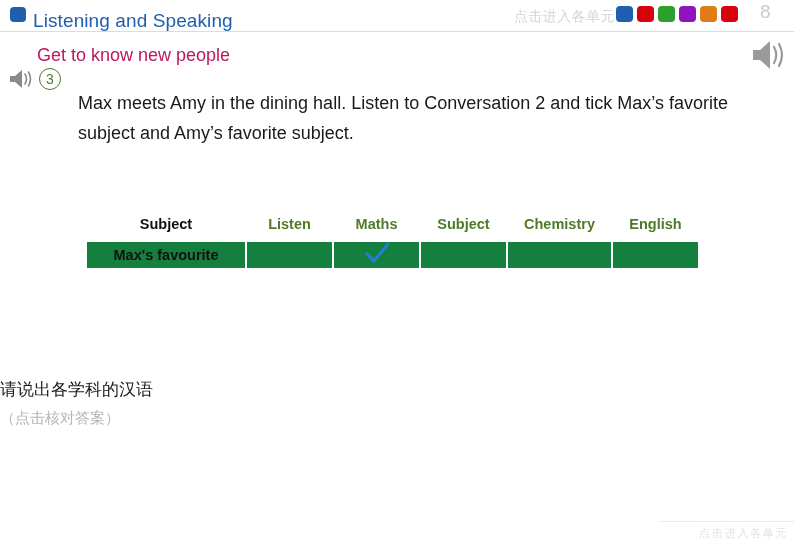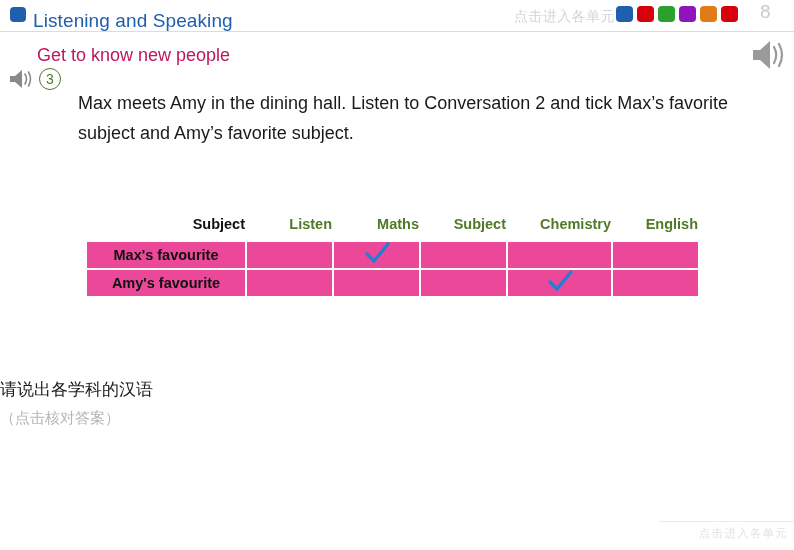--- a/index.html
+++ b/index.html
@@ -111,31 +111,31 @@
     position: absolute;
     left: 85px; top: 214px;
     border-collapse: separate;
     border-spacing: 2px;
   }
   .tbl th {
     font-size: 14.5px;
     font-weight: bold;
     color: #4f7a28;
     padding: 0 0 8px 0;
-    text-align: right;
+    text-align: center;
     background: transparent;
   }
   .tbl th.subject-head {
     color: #111111;
     width: 158px;
   }
   .tbl th.col-head { width: 85px; }
   .tbl th.col-head-wide { width: 103px; }
   .tbl td {
-    background: #ec4899;
+    background: #15803d;
     height: 26px;
     text-align: center;
     vertical-align: middle;
     padding: 0;
   }
   .tbl td.rowlabel {
     font-size: 14.5px;
     font-weight: bold;
     color: #111111;
     text-align: center;
@@ -240,33 +240,19 @@
         <span class="tick">
           <svg width="28" height="24" viewBox="0 0 28 24">
             <path d="M4 12 L11 19 L25 2" stroke="#1f7fd4" stroke-width="3.2" fill="none" stroke-linecap="round" stroke-linejoin="round"></path>
           </svg>
         </span>
       </td>
       <td></td>
       <td></td>
       <td></td>
     </tr>
-    <tr>
-      <td class="rowlabel">Amy's favourite</td>
-      <td></td>
-      <td></td>
-      <td></td>
-      <td>
-        <span class="tick">
-          <svg width="28" height="24" viewBox="0 0 28 24">
-            <path d="M4 12 L11 19 L25 2" stroke="#1f7fd4" stroke-width="3.2" fill="none" stroke-linecap="round" stroke-linejoin="round"></path>
-          </svg>
-        </span>
-      </td>
-      <td></td>
-    </tr>
   </tbody>
 </table>
 
 <div class="note-cn">请说出各学科的汉语</div>
 <div class="note-cn-sub">（点击核对答案）</div>
 <div class="footer-line"></div>
 <div class="footer-back">点击进入各单元</div>
 
 </body></html>

